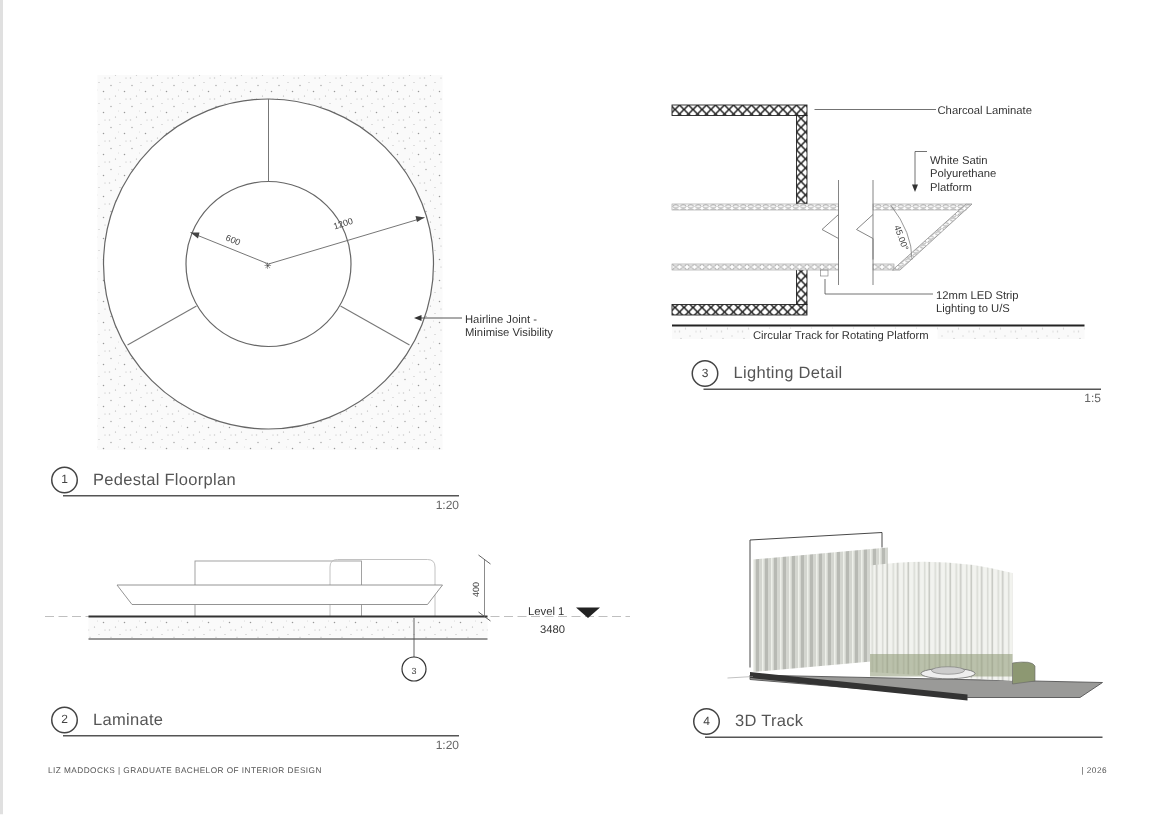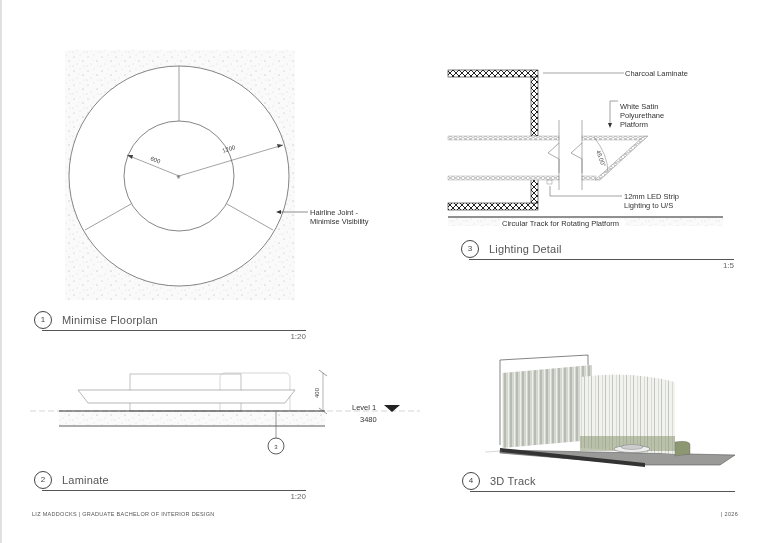--- a/index.html
+++ b/index.html
@@ -56,21 +56,21 @@
     <text x="193" y="113" class="dim" transform="rotate(-17 193 113)">1200</text>
     <text x="146" y="139" class="dim" fill="#888">✳</text>
     <line x1="248" y1="172" x2="278" y2="172" stroke="#444" stroke-width="0.6"></line>
     <polygon points="246,172 251,170 251,174" fill="#333"></polygon>
     <text x="280" y="175" class="annot">Hairline Joint -</text>
     <text x="280" y="184" class="annot">Minimise Visibility</text>
   </svg>
 </div>
 <div class="title-bar" style="left:34px;top:311px;width:272px;">
   <div class="num">1</div>
-  <div class="name">Minimise Floorplan</div>
+  <div class="name">Pedestal Floorplan</div>
   <div class="scale">1:20</div>
   <div class="rule"></div>
 </div>
 
 <div class="panel" style="left:438px;top:55px;width:300px;height:180px;">
   <svg width="300" height="180">
     <defs>
       <pattern id="xhatch" width="6" height="6" patternUnits="userSpaceOnUse">
         <rect width="6" height="6" fill="#fff"></rect>
         <path d="M0 0 L6 6 M6 0 L0 6" stroke="#222" stroke-width="1"></path>

